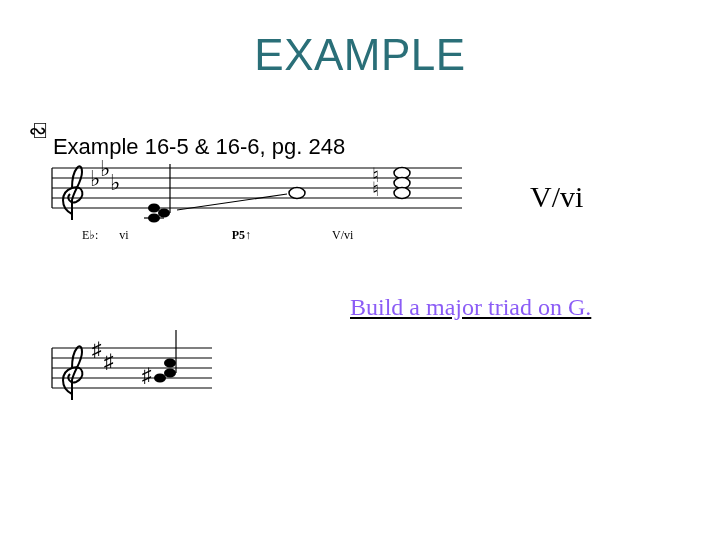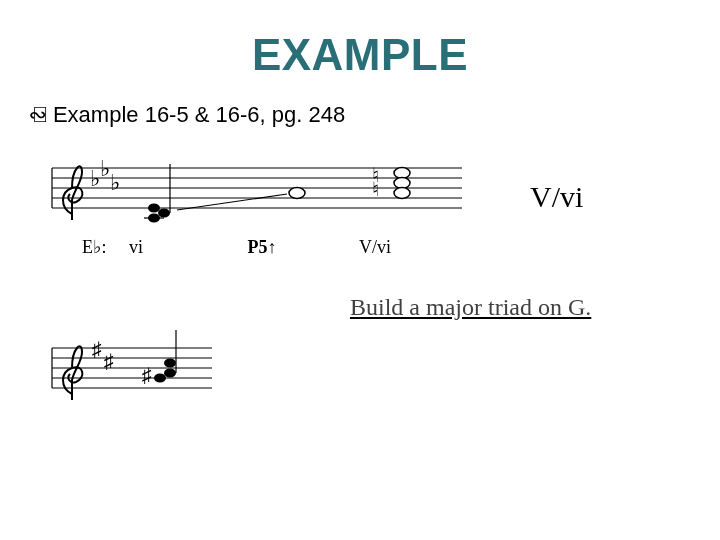--- a/index.html
+++ b/index.html
@@ -12,62 +12,62 @@
   }
   .slide {
     width: 720px;
     height: 540px;
     position: relative;
     padding: 24px 40px;
   }
   .title {
     text-align: center;
     font-size: 44px;
-    font-weight: 700;
+    font-weight: 400;
     color: #2a6f78;
     margin-top: 6px;
     letter-spacing: 0.5px;
   }
   .bullet-row {
     display: flex;
     align-items: center;
     margin-top: 22px;
     margin-left: -8px;
   }
   .bullet-icon {
     font-size: 22px;
     color: #000;
     margin-right: 6px;
     line-height: 1;
   }
   .bullet-text {
     font-size: 22px;
     color: #000;
+    margin-top: 32px;
   }
   .figure1 {
     position: absolute;
     left: 42px;
     top: 150px;
     width: 440px;
     height: 130px;
   }
   .figure2 {
     position: absolute;
     left: 42px;
     top: 330px;
     width: 440px;
     height: 120px;
   }
   .label-row {
     position: absolute;
     top: 82px;
     left: 0;
     font-family: "Times New Roman", serif;
-    font-size: 18px;
-    margin-top: 8px;
+    font-size: 12px;
   }
   .label-row span { display: inline-block; }
   .anno1 {
     position: absolute;
     left: 530px;
     top: 180px;
     font-family: "Times New Roman", serif;
     font-size: 30px;
   }
   .anno2 {
@@ -77,21 +77,21 @@
     font-family: "Times New Roman", serif;
     font-size: 30px;
   }
   .anno2 sup { font-size: 18px; vertical-align: super; }
   .caption {
     position: absolute;
     left: 350px;
     top: 294px;
     font-family: "Times New Roman", serif;
     font-size: 24px;
-    color: #404040;
+    color: #8b5cf6;
     text-decoration: underline;
     text-decoration-color: #000;
   }
   .note-white {
     fill: #fff;
     stroke: #000;
     stroke-width: 1.5;
   }
   .note-black { fill: #000; }
   .thinstroke { stroke: #000; stroke-width: 1.2; fill: none; }

